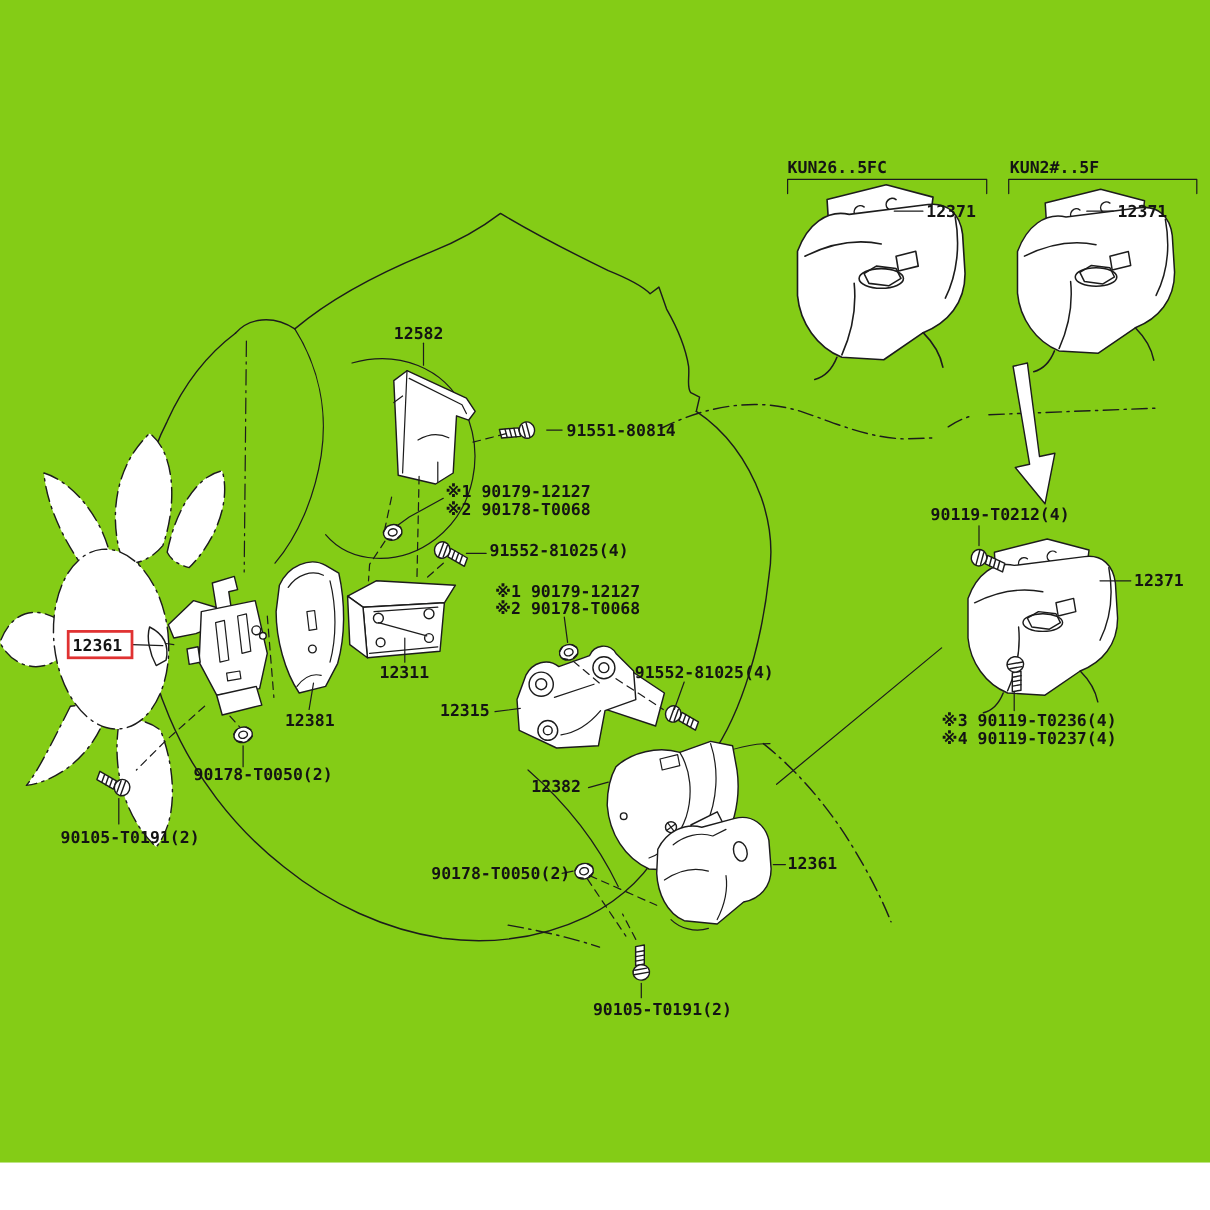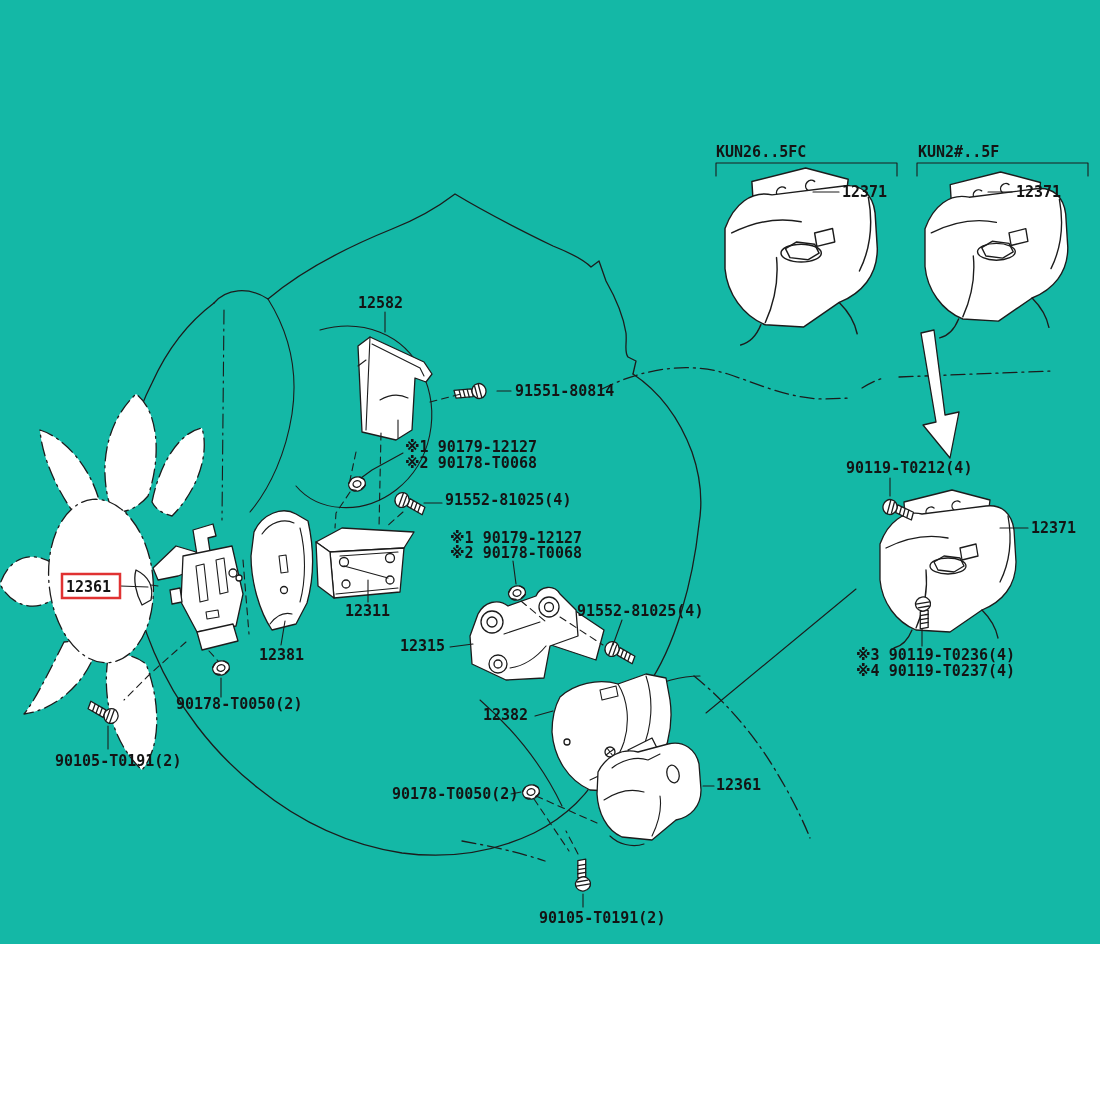--- a/index.html
+++ b/index.html
@@ -1,16 +1,16 @@
 <!DOCTYPE html>
 <html><head>
 <meta charset="utf-8">
 <style>
   html,body{margin:0;padding:0;background:#fff;}
-  .stage{width:1100px;height:944px;position:relative;background:#14b8a6;}
+  .stage{width:1100px;height:1057px;position:relative;background:#84cc16;}
   svg{display:block}
   .ln{fill:none;stroke:#1c1c1c;stroke-width:1.3;stroke-linecap:round;stroke-linejoin:round}
   .thin{stroke-width:1.1}
   .fw{fill:#ffffff}
   .dash{stroke-dasharray:7 5}
   .dd{stroke-dasharray:14 5 2 5}
   .lbl{font:700 15px "DejaVu Sans Mono","DejaVu Sans",monospace;fill:#141414}
 </style>
 </head>
 <body>

